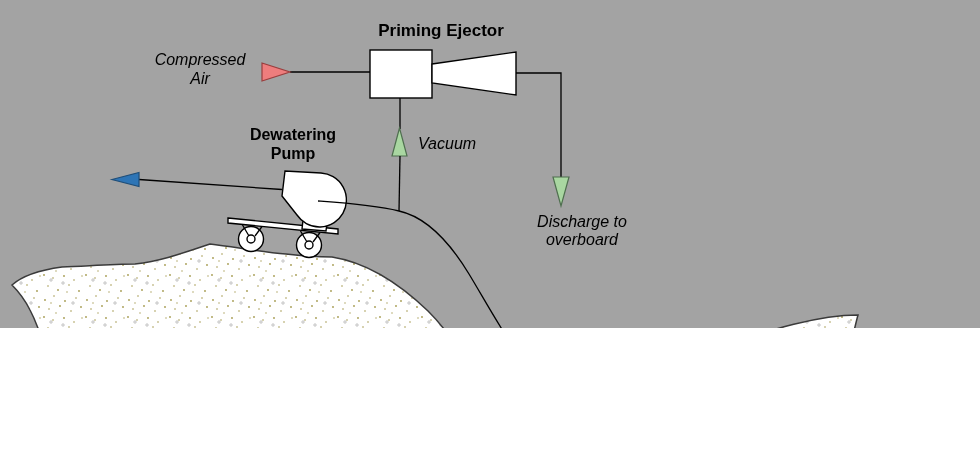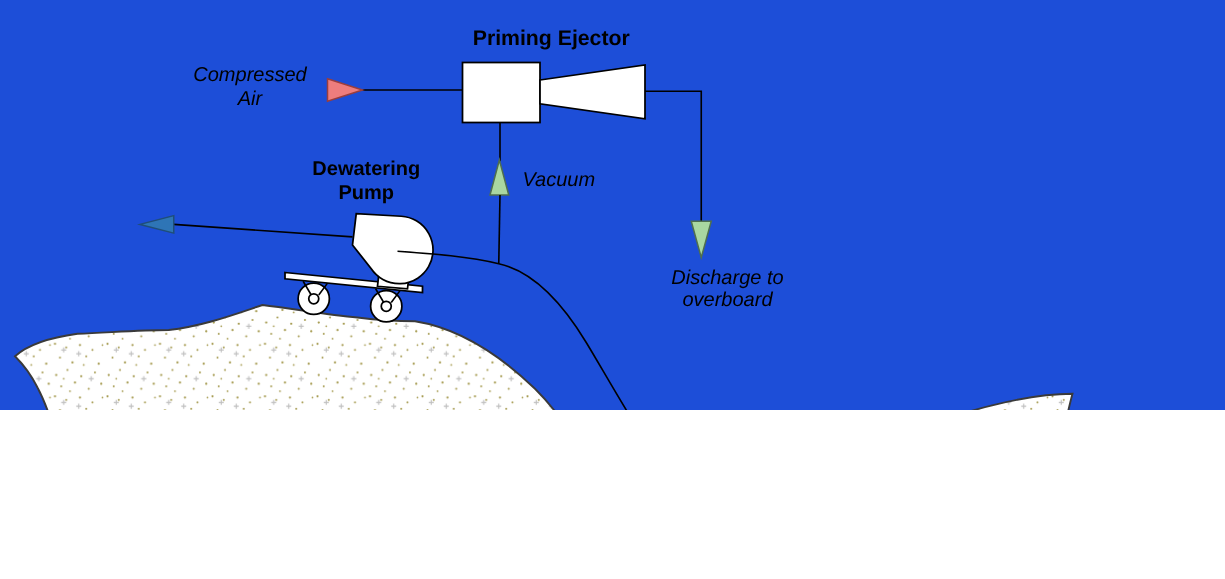--- a/index.html
+++ b/index.html
@@ -1,16 +1,16 @@
 <!DOCTYPE html>
 <html><head>
 <meta charset="utf-8">
 <style>
   html,body{margin:0;padding:0;background:#fff;}
-  .stage{position:relative;width:980px;height:328px;background:#1d4ed8;overflow:hidden;
+  .stage{position:relative;width:980px;height:328px;background:#a3a3a3;overflow:hidden;
          font-family:"Liberation Sans",sans-serif;}
   svg{display:block;}
   .ln{stroke:#000;stroke-width:1.3;fill:none;}
   .shape{fill:#ffffff;stroke:#000;stroke-width:1.4;}
   .terr{stroke-width:1.5;}
   text{fill:#000;}
   .t-title{font:bold 17px "Liberation Sans",sans-serif;text-anchor:middle;}
   .t-bold{font:bold 16px "Liberation Sans",sans-serif;text-anchor:middle;}
   .t-ital{font:italic 16px "Liberation Sans",sans-serif;text-anchor:middle;}
   .t-ital-l{font:italic 16px "Liberation Sans",sans-serif;text-anchor:start;}

